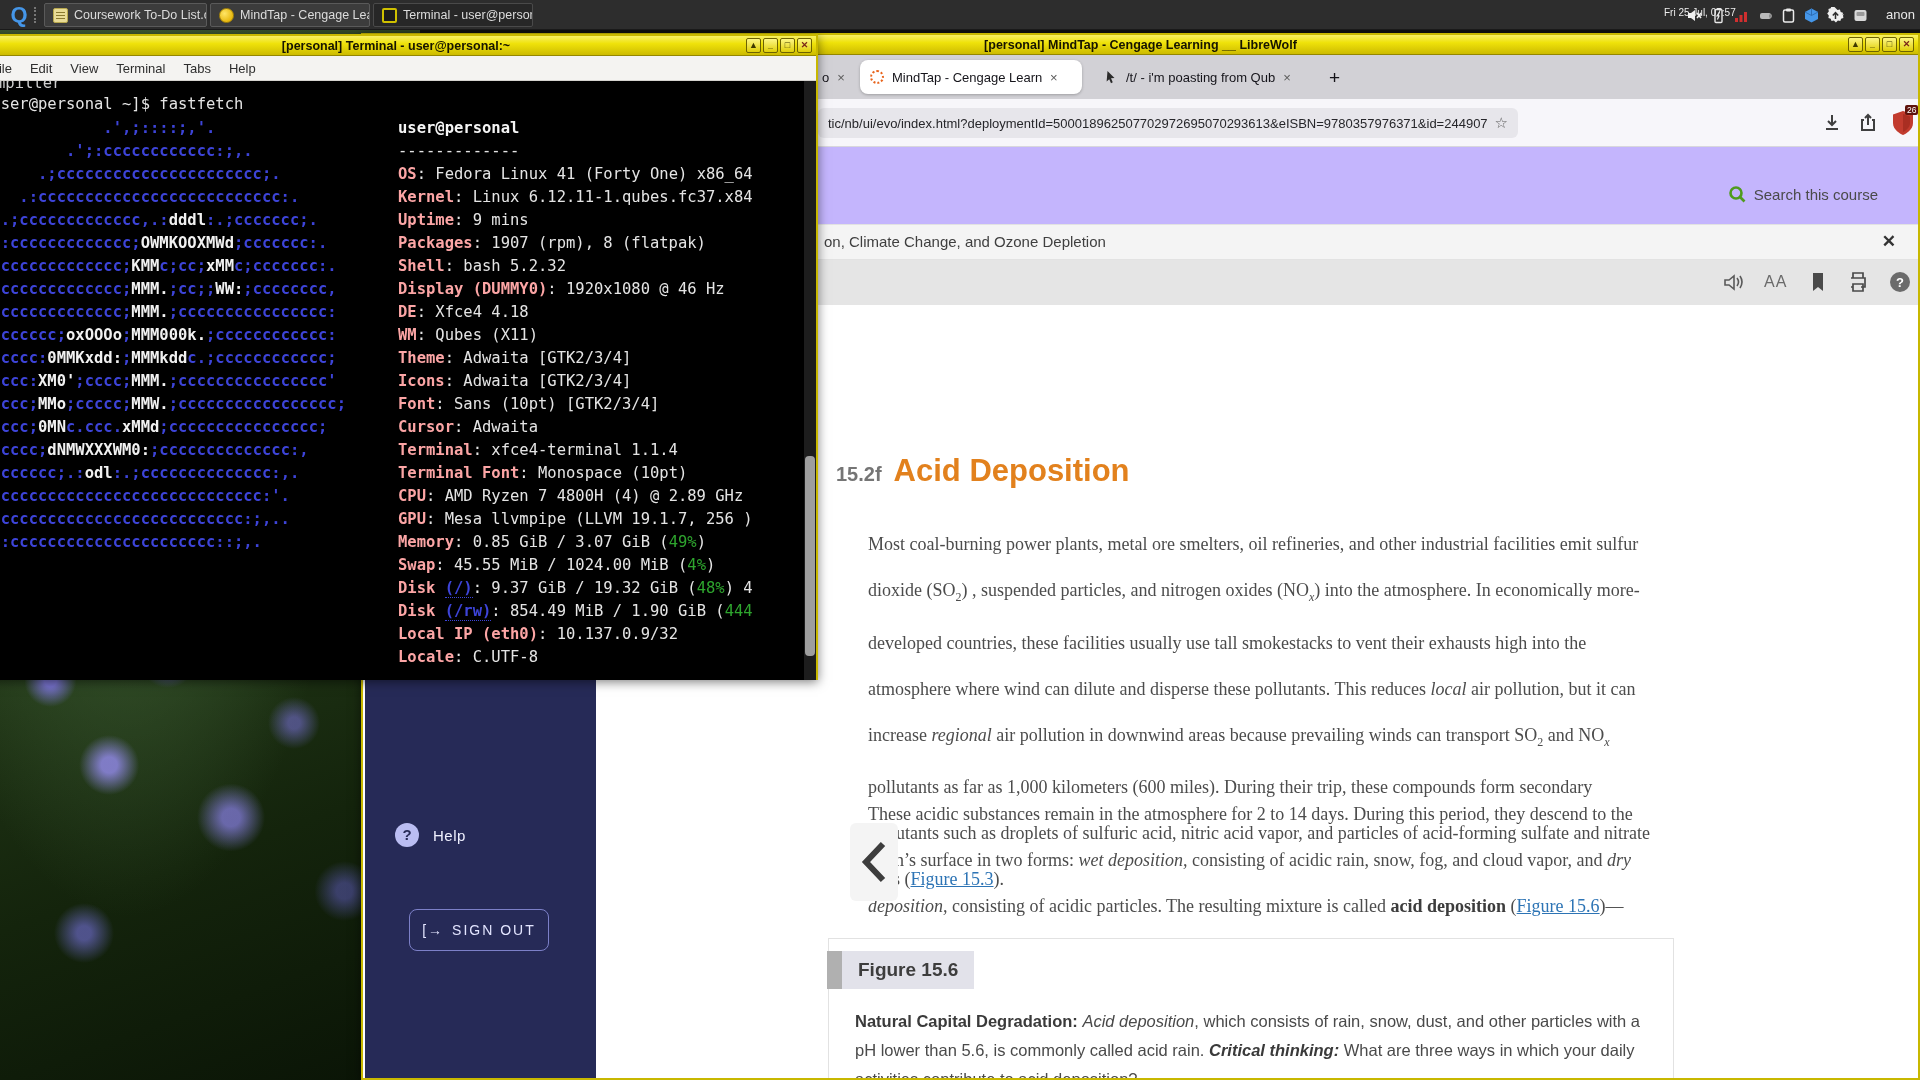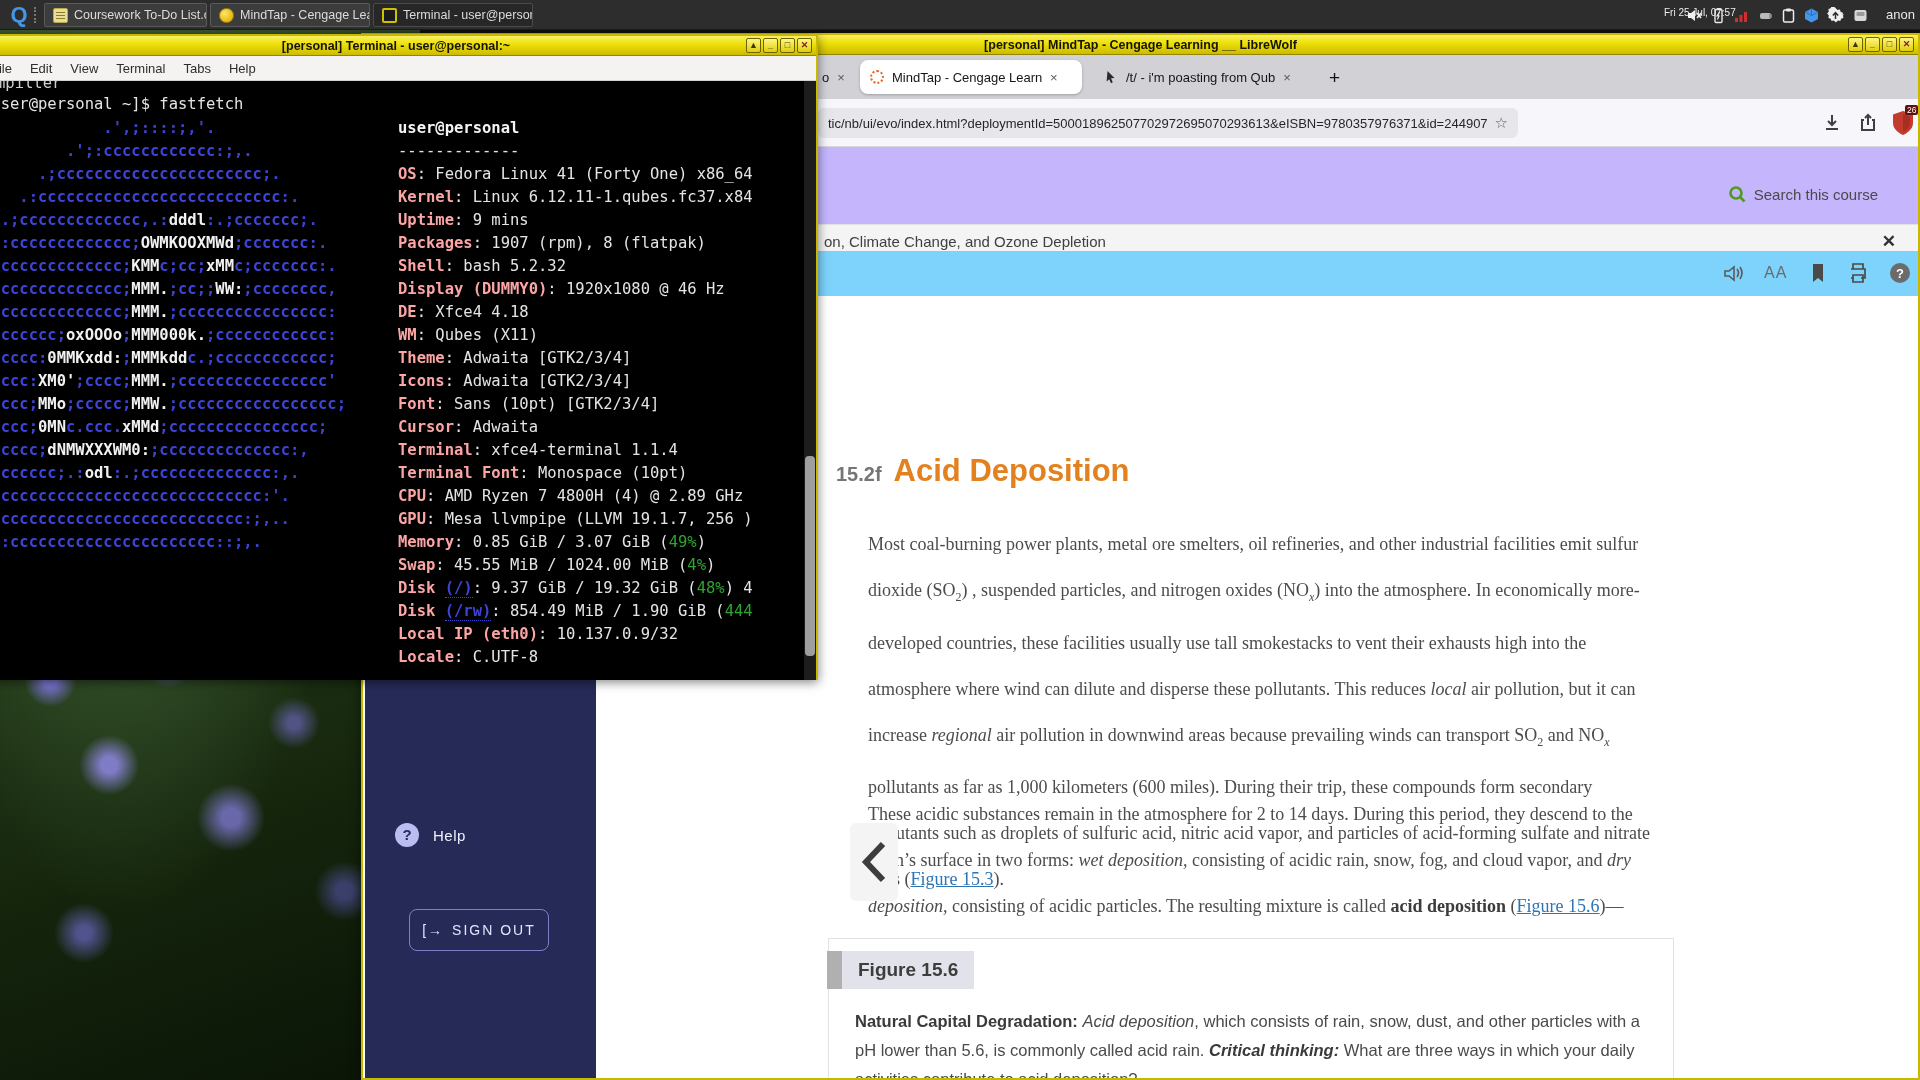--- a/index.html
+++ b/index.html
@@ -88,21 +88,21 @@
   .help-circle { width:24px; height:24px; border-radius:50%; background:#babdf2; color:#262a57; font-weight:bold; font-size:15px; text-align:center; line-height:24px; }
   .help-label { color:#f0f1ff; font-size:15px; letter-spacing:.5px; }
   #signout { position:absolute; left:44px; top:762px; width:140px; height:42px; border:1.5px solid #7c80c8; border-radius:8px; color:#e3e5ff; font-size:14px; letter-spacing:2px; display:flex; align-items:center; justify-content:center; gap:8px; background:transparent; }
   .exit-ico { font-size:14px; color:#e3e5ff; }
 
   #searchrow { position:absolute; left:233px; top:0; width:1322px; height:77px; background:#c4b5fd; }
   #search-course { position:absolute; right:40px; top:38px; display:flex; align-items:center; gap:8px; color:#4a4a4a; font-size:15px; }
   #chapterbar { position:absolute; left:233px; top:77px; width:1322px; height:36px; background:#f4f4f4; border-top:1px solid #e2e2e2; border-bottom:1px solid #e2e2e2; }
   #chapter-title { position:absolute; left:228px; top:8px; font-size:15px; color:#3f3f3f; }
   #chapter-close { position:absolute; right:22px; top:6px; font-size:17px; font-weight:bold; color:#333; }
-  #readtools { position:absolute; left:233px; top:104px; width:1322px; height:45px; background:#7dd3fc; }
+  #readtools { position:absolute; left:233px; top:113px; width:1322px; height:45px; background:#e5e5e5; }
   .rt-ico { position:absolute; top:10px; width:24px; height:24px; color:#5a5a5a; }
   .aa-ico { font-size:16px; color:#6a6a6a; letter-spacing:1px; top:13px; }
   .q-ico { width:18px; height:18px; }
 
   #reader { position:absolute; left:233px; top:158px; width:1322px; height:738px; background:#fff; }
   #heading { position:absolute; left:240px; top:148px; }
   #heading .hnum { font-size:20px; font-weight:bold; color:#757575; margin-right:12px; }
   #heading .htitle { font-size:31px; font-weight:600; color:#e2811d; }
   .bodytext { position:absolute; left:272px; width:784px; font-family:"Liberation Serif", serif; font-size:18px; line-height:46px; color:#4c4c4c; }
   #para1 { top:216px; }

